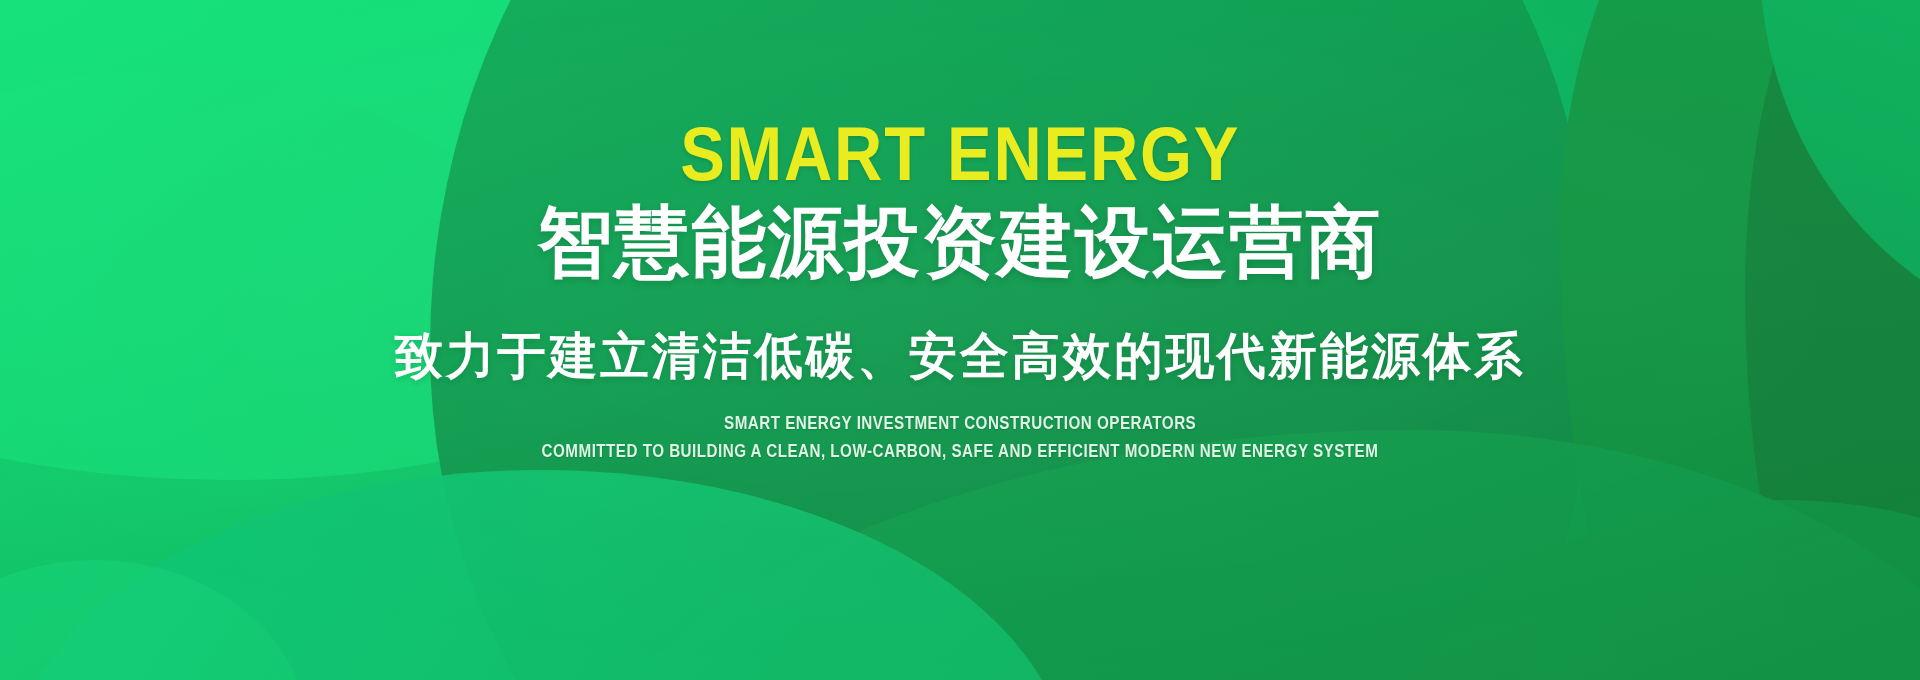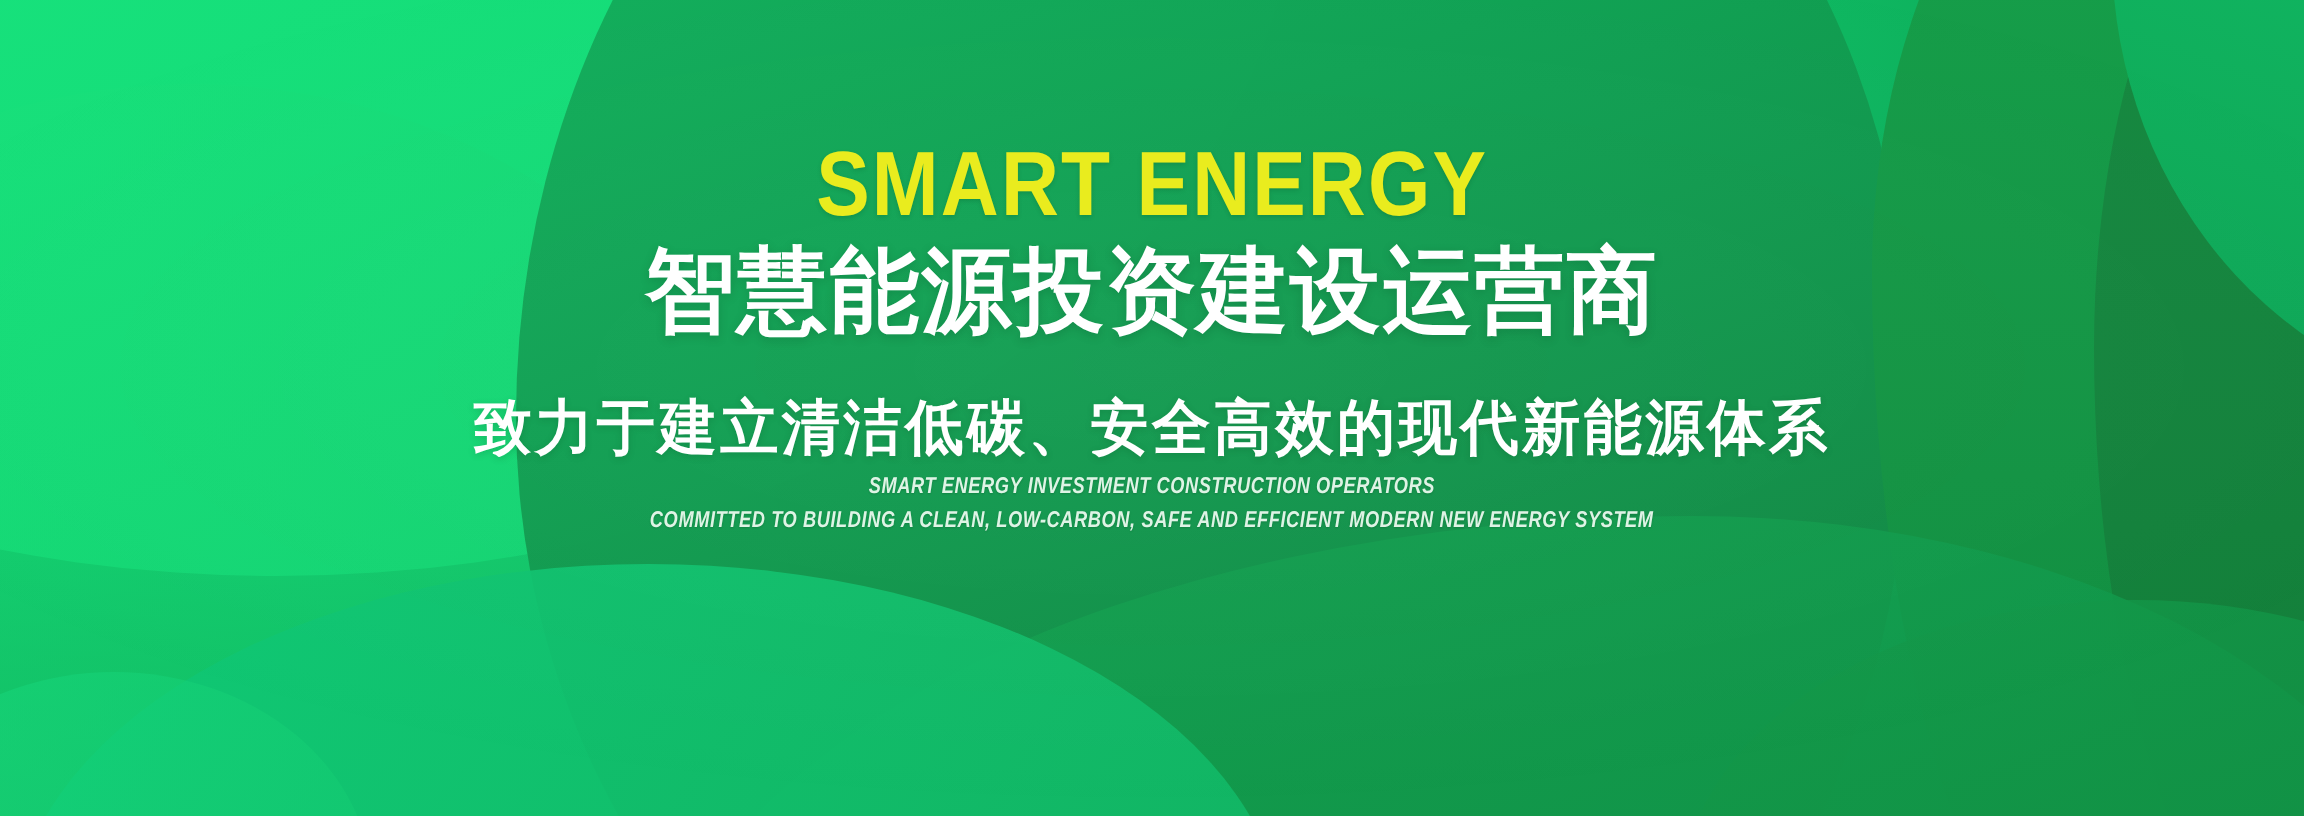--- a/index.html
+++ b/index.html
@@ -172,26 +172,25 @@
     font-size:50px;
     line-height:1.2;
     letter-spacing:3px;
     color:#ffffff;
     transform:scaleX(0.97);
     text-shadow:0 2px 6px rgba(0,70,30,0.20);
     white-space:nowrap;
   }
 
   .tagline-block {
-    margin-top:9px;
+    margin-top:26px;
     display:flex;
     flex-direction:column;
     align-items:center;
     gap:6px;
-    font-style:italic;
   }
 
   .tagline-en {
     font-family:"Liberation Sans", sans-serif;
     font-weight:bold;
     font-size:19px;
     letter-spacing:0.6px;
     color:#eefbf1;
     opacity:0.93;
     transform:scaleX(0.80);

